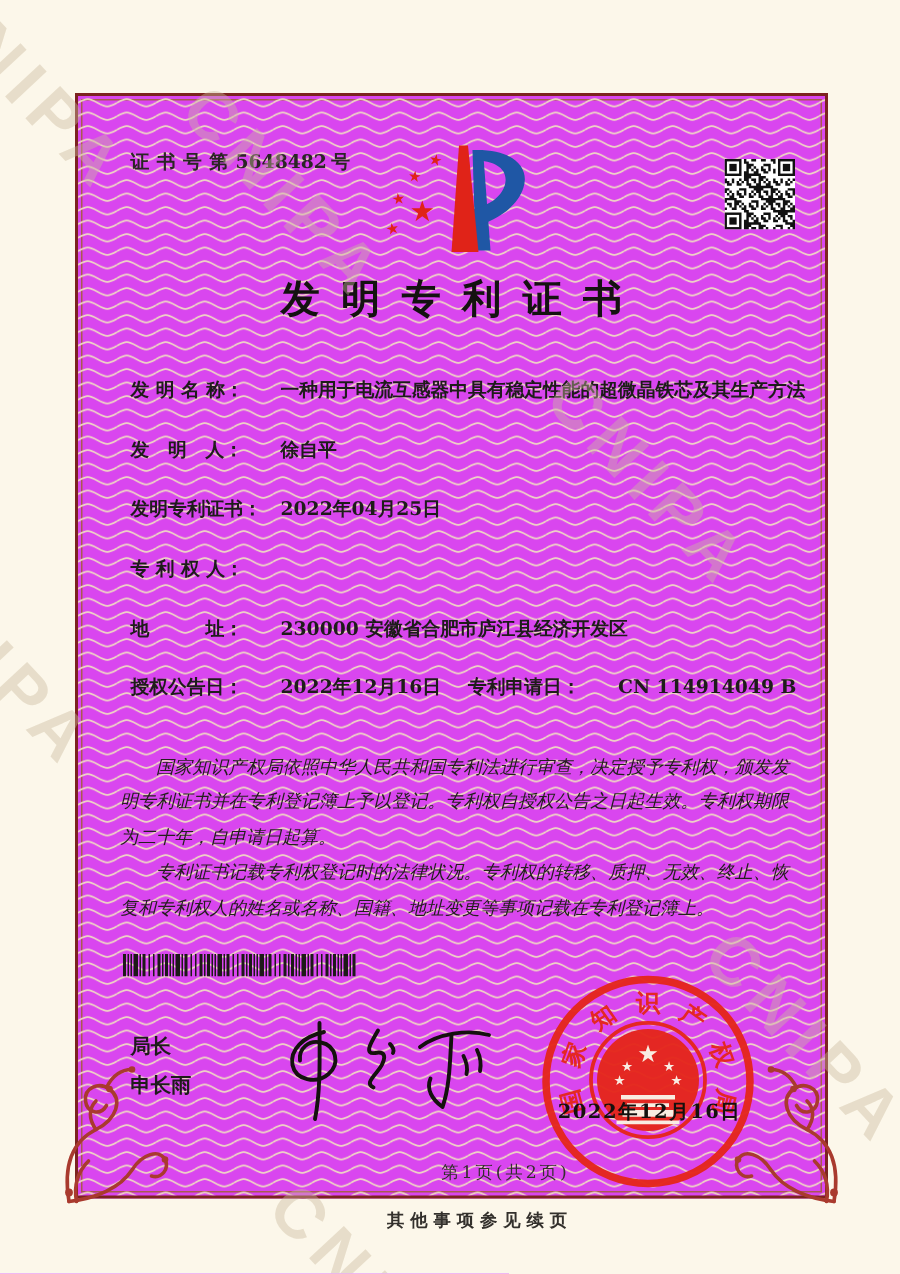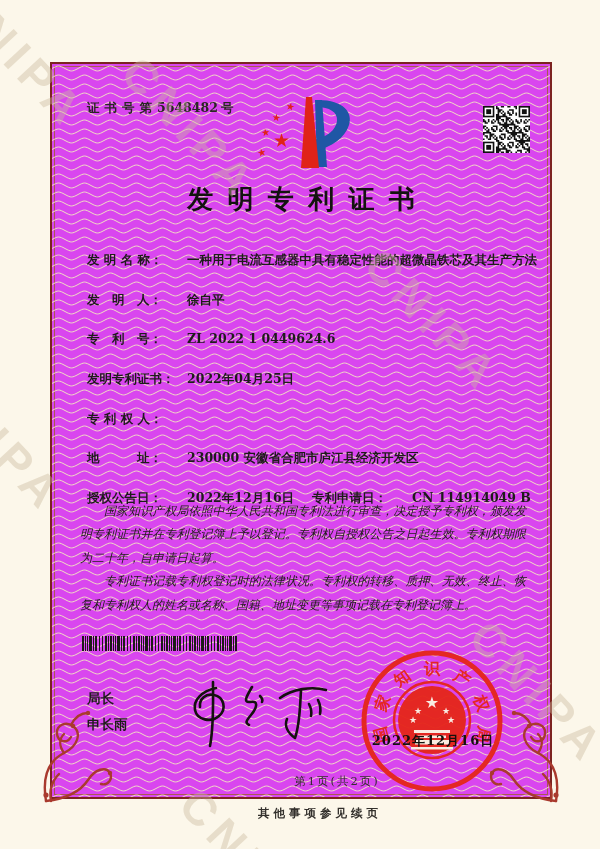--- a/index.html
+++ b/index.html
@@ -147,24 +147,20 @@
       <div class="title">发明专利证书</div>
 
       <div class="fields">
         <div class="field-row">
           <span class="field-label">发 明 名 称：</span>
           <span class="field-value">一种用于电流互感器中具有稳定性能的超微晶铁芯及其生产方法</span>
         </div>
         <div class="field-row">
           <span class="field-label">发　明　人：</span>
           <span class="field-value">徐自平</span>
-        </div>
-        <div class="field-row">
-          <span class="field-label">专　利　号：</span>
-          <span class="field-value">ZL 2022 1 0449624.6</span>
         </div>
         <div class="field-row">
           <span class="field-label">发明专利证书：</span>
           <span class="field-value">2022年04月25日</span>
         </div>
         <div class="field-row">
           <span class="field-label">专 利 权 人：</span>
         </div>
         <div class="field-row">
           <span class="field-label">地　　　址：</span>

